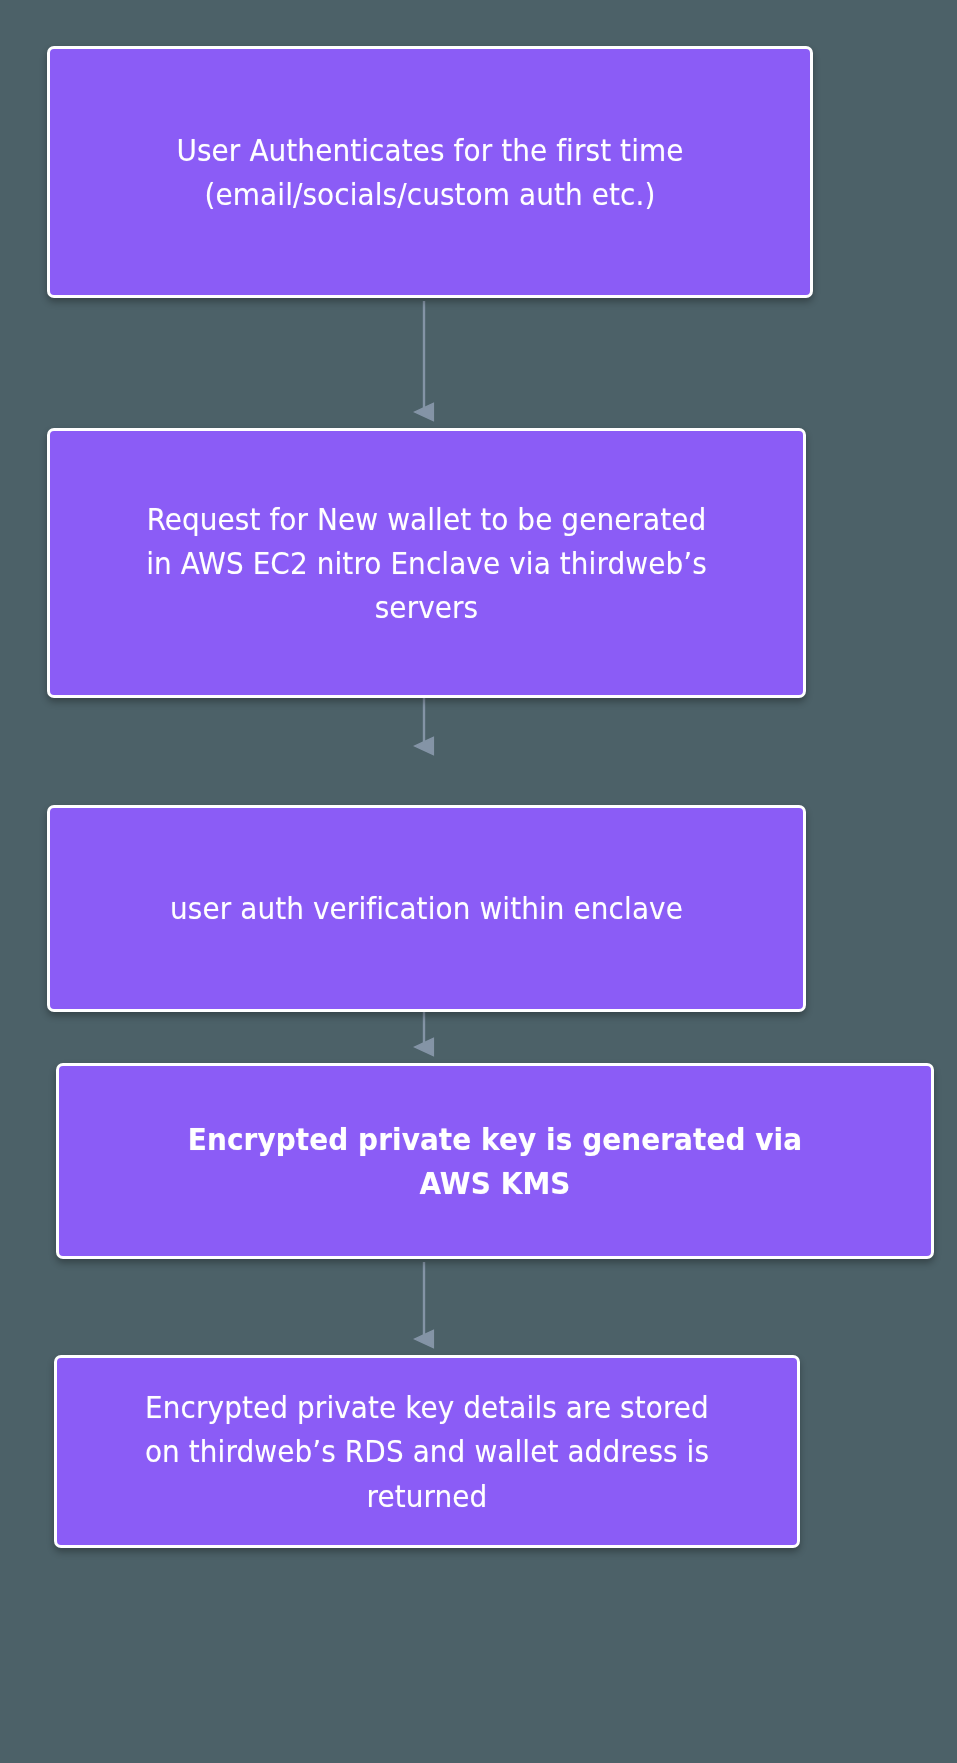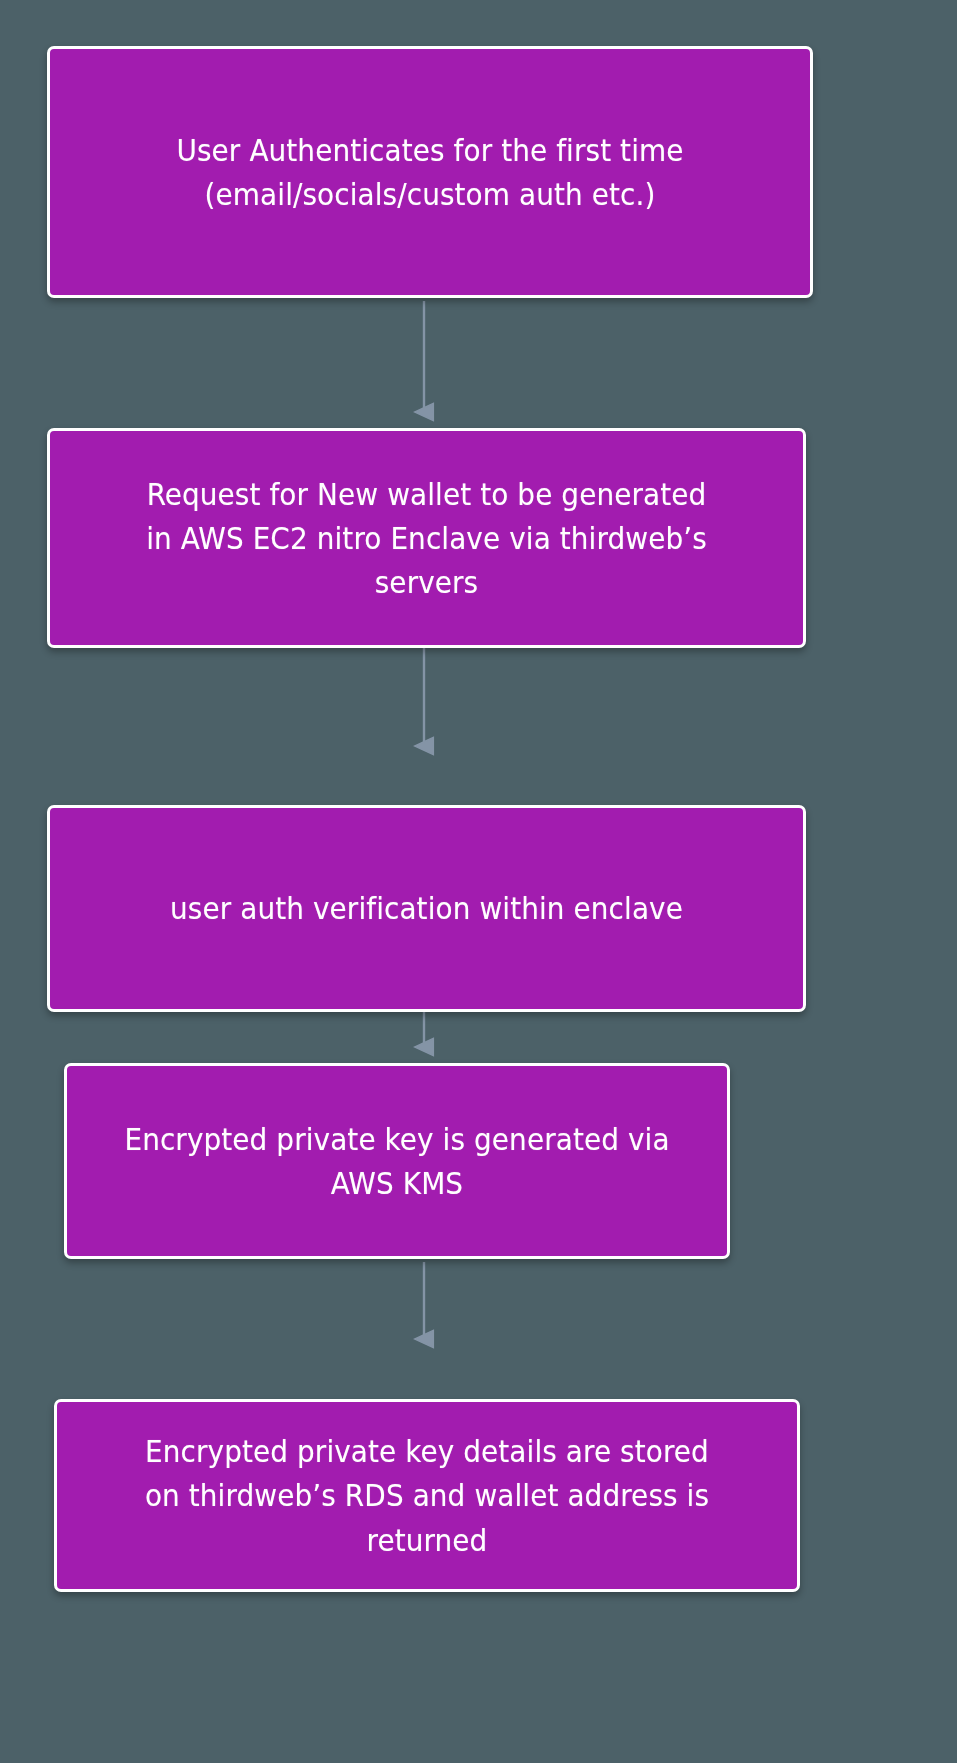--- a/index.html
+++ b/index.html
@@ -30,21 +30,21 @@
     width: 957px;
     height: 1763px;
     pointer-events: none;
     z-index: 1;
   }
 
   
   .node {
     position: absolute;
     box-sizing: border-box;
-    background: #a21caf;
+    background: #8b5cf6;
     border: 3px solid #ffffff;
     border-radius: 7px;
     box-shadow: 0 4px 7px rgba(0,0,0,0.30);
     display: flex;
     align-items: center;
     justify-content: center;
     z-index: 2;
   }
 
   .node-label {
@@ -54,24 +54,24 @@
     line-height: 1.42;
     letter-spacing: 0.1px;
     padding: 0 18px;
     text-shadow: 0 0 1px rgba(255,255,255,0.35);
     white-space: pre-line;
     font-stretch: condensed;
   }
 
   
   #node-1 { left: 47px;  top: 46px;   width: 766px; height: 252px; }
-  #node-2 { left: 47px;  top: 428px;  width: 759px; height: 220px; }
+  #node-2 { left: 47px;  top: 428px;  width: 759px; height: 270px; }
   #node-3 { left: 47px;  top: 762px;  width: 759px; height: 207px; margin-top: 43px; }
-  #node-4 { left: 64px;  top: 1063px; width: 666px; height: 196px; }
-  #node-5 { left: 54px;  top: 1355px; width: 746px; height: 193px; margin-top: 44px; }
+  #node-4 { left: 56px;  top: 1063px; width: 878px; height: 196px; font-weight: bold; }
+  #node-5 { left: 54px;  top: 1355px; width: 746px; height: 193px; }
 </style>
 </head>
 <body>
 
 <div id="flow-canvas">
 
   <svg id="connectors" viewBox="0 0 957 1763" width="957" height="1763" xmlns="http://www.w3.org/2000/svg">
     <defs>
       <marker id="arrowhead" markerWidth="9" markerHeight="9" refX="4.5" refY="4.5" orient="auto" markerUnits="strokeWidth">
         <path d="M0.6,0.9 L8.4,4.5 L0.6,8.1 Z" fill="#8494a6" stroke="#8494a6" stroke-width="0.6" transform="rotate(90 4.5 4.5)"></path>

